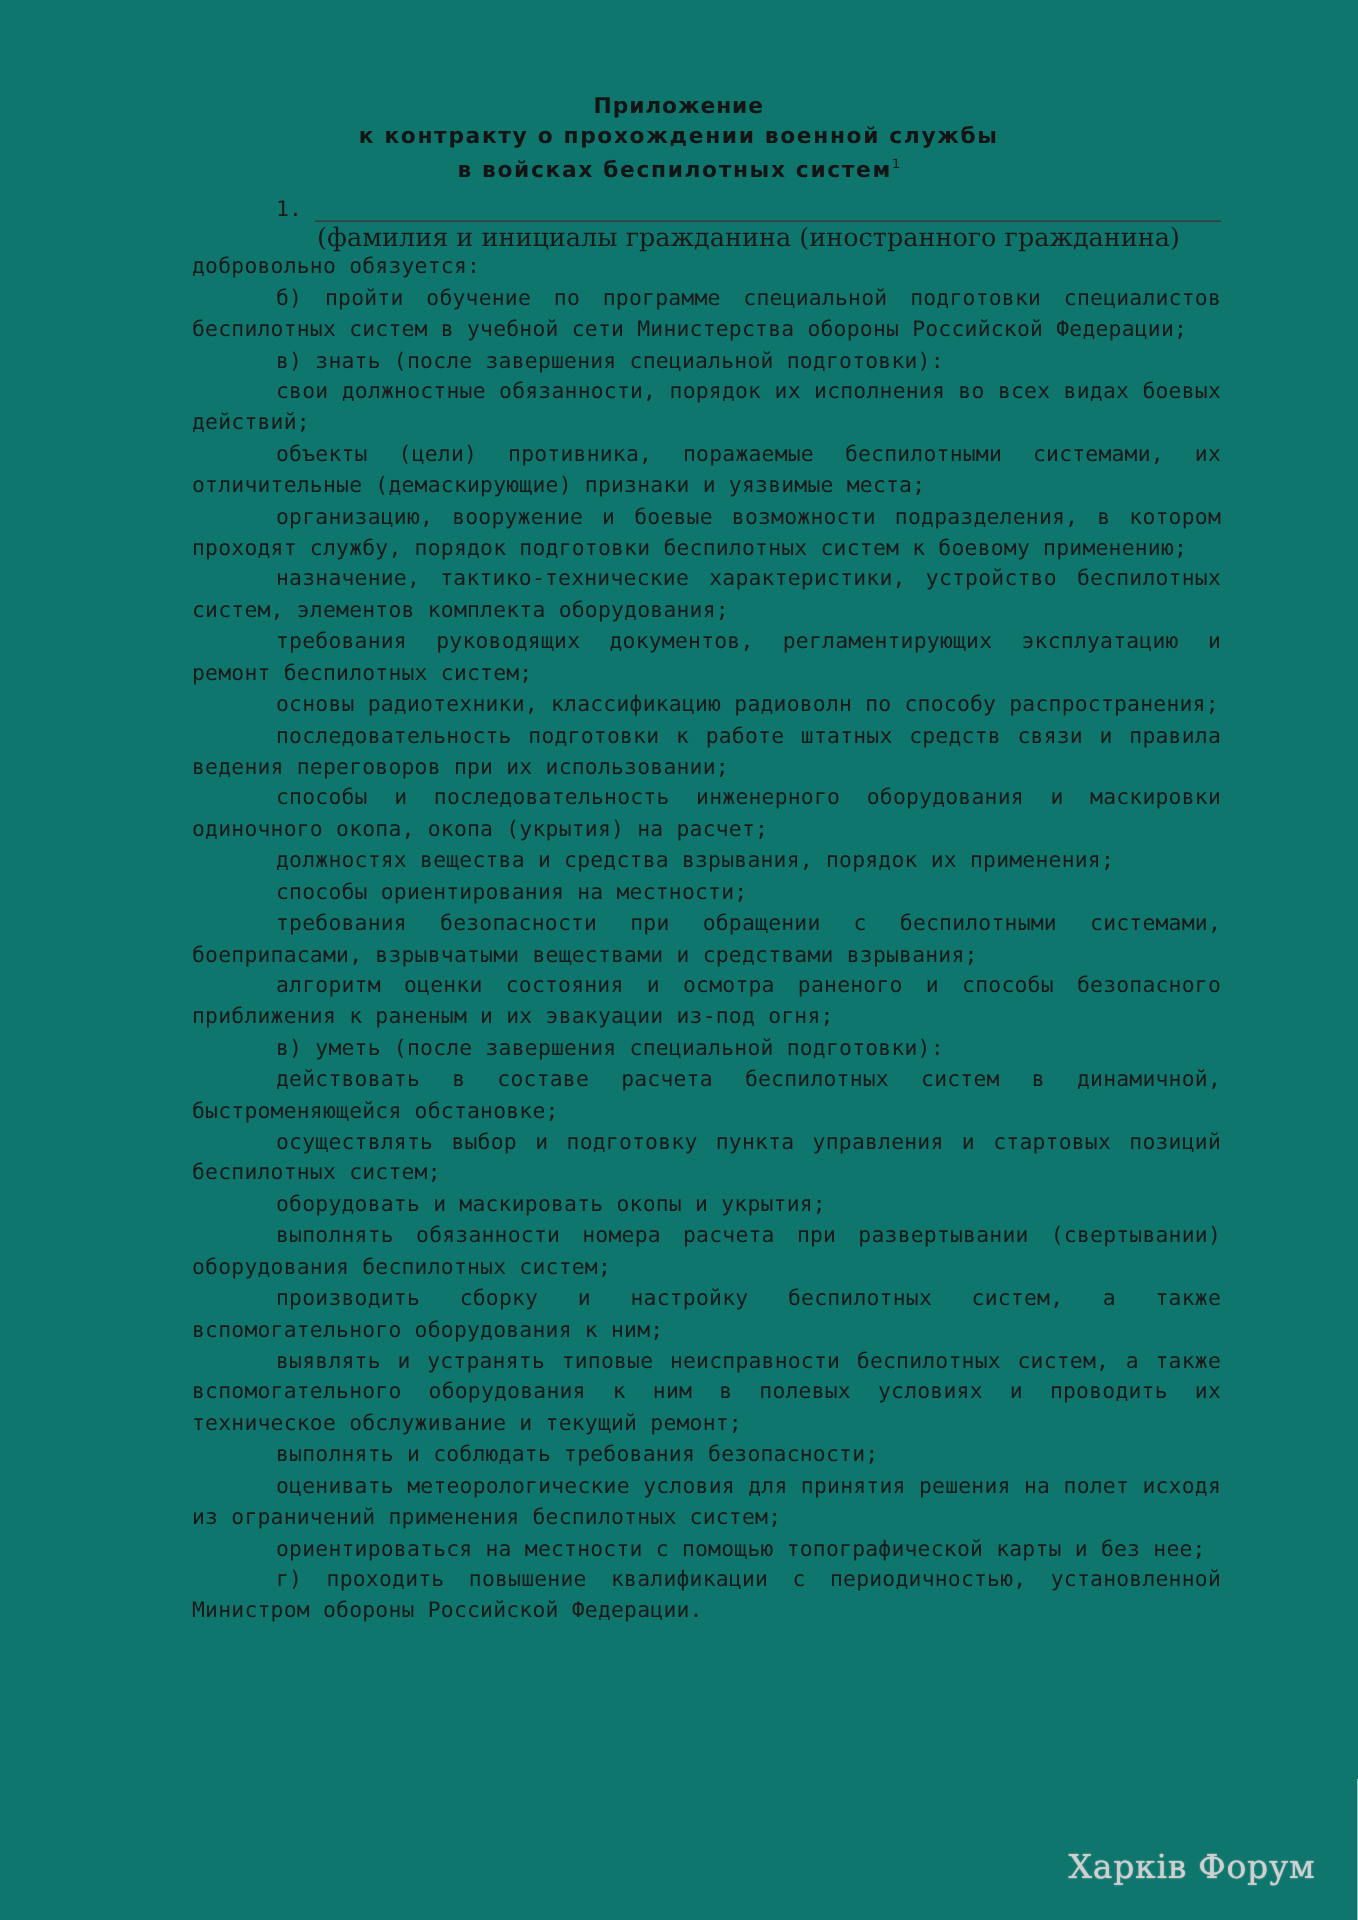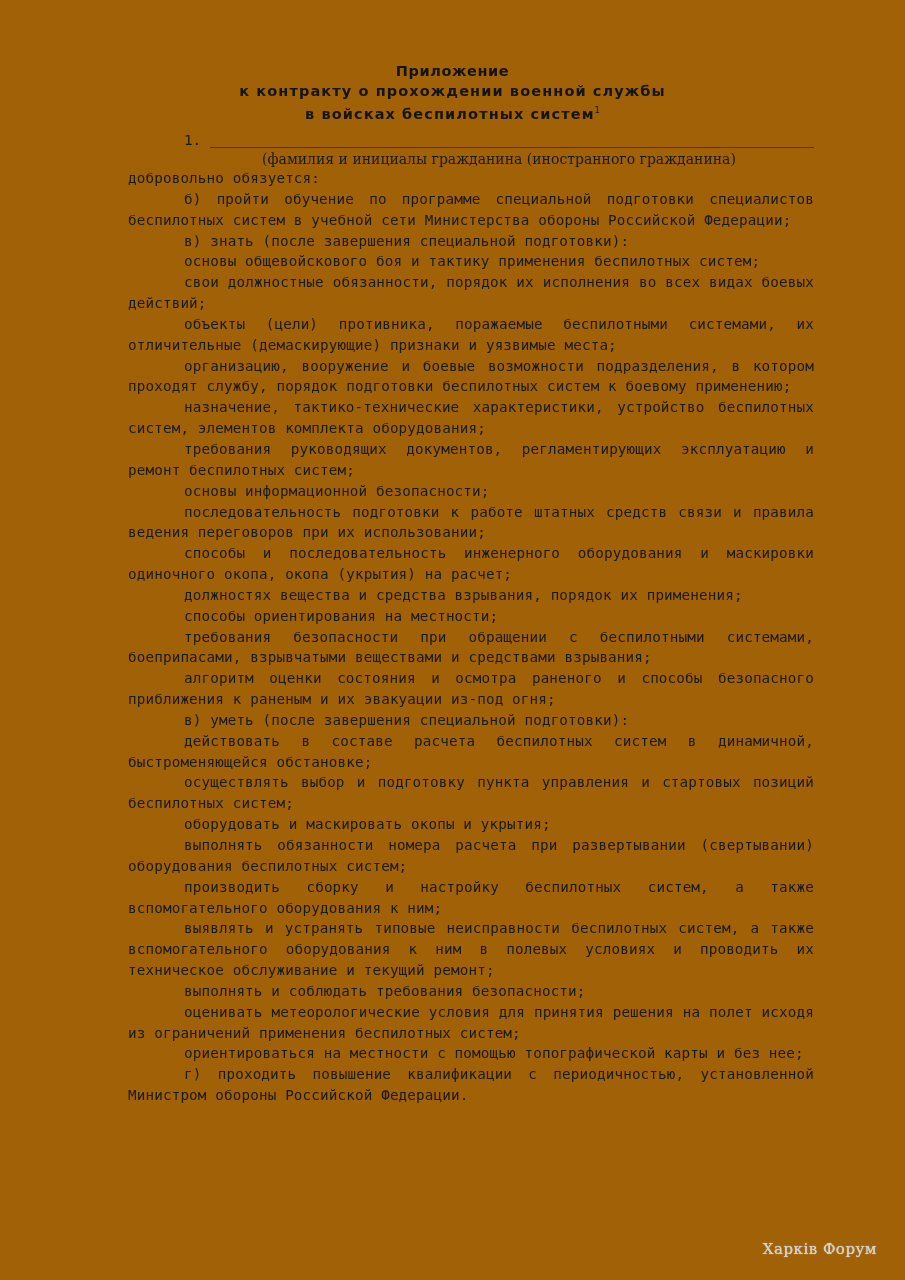--- a/index.html
+++ b/index.html
@@ -5,21 +5,21 @@
 <style>
   html, body {
     margin: 0;
     padding: 0;
     background: #ffffff;
   }
   .page {
     position: relative;
     width: 905px;
     height: 1280px;
-    background: #a16207;
+    background: #0f766e;
     overflow: hidden;
     font-family: "DejaVu Sans Mono", "Liberation Mono", monospace;
     color: #1a1a1a;
     box-sizing: border-box;
   }
 
   
   .title-block {
     position: absolute;
     left: 0;
@@ -68,21 +68,21 @@
     top: 17px;
     width: 604px;
     height: 1px;
     background: #3a3a3a;
   }
   .caption-row {
     position: absolute;
     left: 128px;
     top: 150px;
     width: 686px;
-    font-size: 14px;
+    font-size: 17px;
     line-height: 18px;
     text-align: center;
     padding-left: 56px;
     box-sizing: border-box;
     font-family: "DejaVu Serif", "Liberation Serif", serif;
   }
 
   
   .body-text {
     position: absolute;
@@ -102,21 +102,21 @@
     overflow-wrap: break-word;
   }
   .para.noindent { text-indent: 0; }
 
   
   .watermark {
     position: absolute;
     right: 28px;
     bottom: 22px;
     font-family: "DejaVu Serif", "Liberation Serif", serif;
-    font-size: 15px;
+    font-size: 22px;
     letter-spacing: 0.5px;
     color: #cfcfcf;
     text-shadow: 0 0 1px #e6e6e6;
     user-select: none;
     white-space: nowrap;
   }
 </style>
 </head>
 <body>
 
@@ -131,27 +131,26 @@
   <div class="numbered-row">
     <span class="num-label">1.</span>
     <span class="fill-rule"></span>
   </div>
   <div class="caption-row">(фамилия и инициалы гражданина (иностранного гражданина)</div>
 
   <div class="body-text">
     <p class="para noindent">добровольно обязуется:</p>
     <p class="para">б) пройти обучение по программе специальной подготовки специалистов беспилотных систем в учебной сети Министерства обороны Российской Федерации;</p>
     <p class="para">в) знать (после завершения специальной подготовки):</p>
-    <p class="para">основы общевойскового боя и тактику применения беспилотных систем;</p>
     <p class="para">свои должностные обязанности, порядок их исполнения во всех видах боевых действий;</p>
     <p class="para">объекты (цели) противника, поражаемые беспилотными системами, их отличительные (демаскирующие) признаки и уязвимые места;</p>
     <p class="para">организацию, вооружение и боевые возможности подразделения, в котором проходят службу, порядок подготовки беспилотных систем к боевому применению;</p>
     <p class="para">назначение, тактико-технические характеристики, устройство беспилотных систем, элементов комплекта оборудования;</p>
     <p class="para">требования руководящих документов, регламентирующих эксплуатацию и ремонт беспилотных систем;</p>
-    <p class="para">основы информационной безопасности;</p>
+    <p class="para">основы радиотехники, классификацию радиоволн по способу распространения;</p>
     <p class="para">последовательность подготовки к работе штатных средств связи и правила ведения переговоров при их использовании;</p>
     <p class="para">способы и последовательность инженерного оборудования и маскировки одиночного окопа, окопа (укрытия) на расчет;</p>
     <p class="para">должностях вещества и средства взрывания, порядок их применения;</p>
     <p class="para">способы ориентирования на местности;</p>
     <p class="para">требования безопасности при обращении с беспилотными системами, боеприпасами, взрывчатыми веществами и средствами взрывания;</p>
     <p class="para">алгоритм оценки состояния и осмотра раненого и способы безопасного приближения к раненым и их эвакуации из-под огня;</p>
     <p class="para">в) уметь (после завершения специальной подготовки):</p>
     <p class="para">действовать в составе расчета беспилотных систем в динамичной, быстроменяющейся обстановке;</p>
     <p class="para">осуществлять выбор и подготовку пункта управления и стартовых позиций беспилотных систем;</p>
     <p class="para">оборудовать и маскировать окопы и укрытия;</p>

